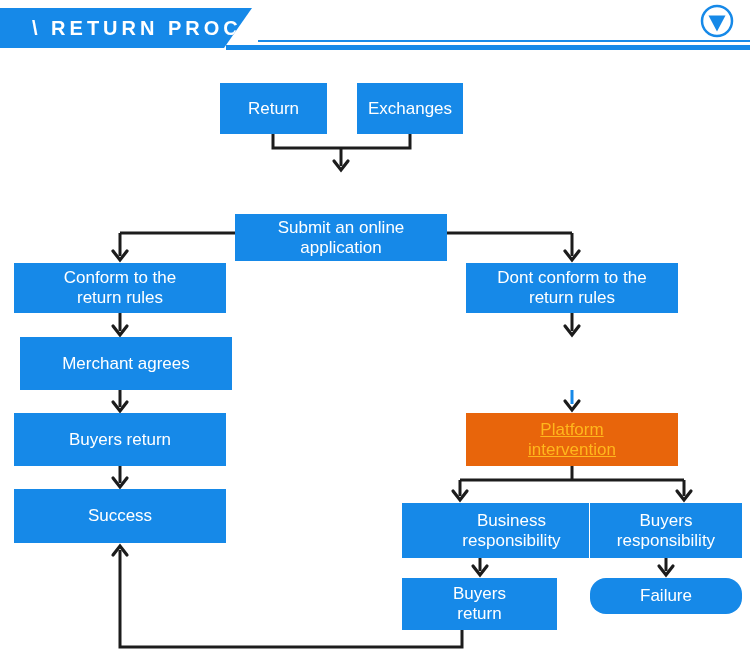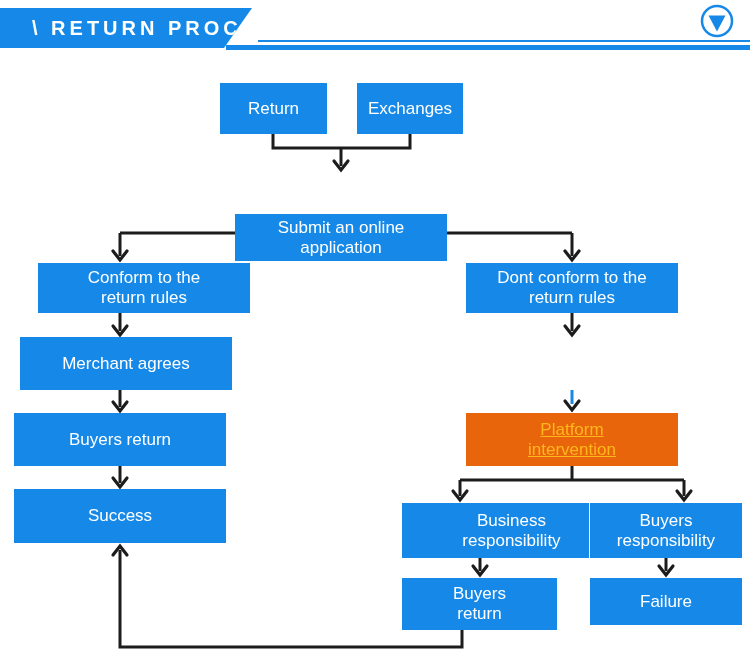--- a/index.html
+++ b/index.html
@@ -120,29 +120,29 @@
     <g>
       <path class="edge" d="M462 630 V647 H120 V550"></path>
       <polyline class="head" points="113,555 120,546 127,555"></polyline>
     </g>
   </svg>
 
   <div class="node" style="left:220px;top:83px;width:107px;height:51px;">Return</div>
   <div class="node" style="left:357px;top:83px;width:106px;height:51px;">Exchanges</div>
   <div class="node" style="left:235px;top:174px;width:212px;height:47px;margin-top:40px;">Submit an online
 application</div>
-  <div class="node" style="left:14px;top:263px;width:212px;height:50px;margin-left:24px;">Conform to the
+  <div class="node" style="left:14px;top:263px;width:212px;height:50px;">Conform to the
 return rules</div>
   <div class="node" style="left:20px;top:337px;width:212px;height:53px;">Merchant agrees</div>
   <div class="node" style="left:14px;top:413px;width:212px;height:53px;">Buyers return</div>
   <div class="node" style="left:14px;top:489px;width:212px;height:54px;">Success</div>
   <div class="node" style="left:466px;top:263px;width:212px;height:50px;">Dont conform to the
 return rules</div>
   <div class="node orange" style="left:466px;top:413px;width:212px;height:53px;text-decoration:underline;">Platform
 intervention</div>
   <div class="node" style="left:402px;top:503px;width:155px;height:55px;padding-left:32px;">Business
 responsibility</div>
   <div class="node" style="left:590px;top:503px;width:152px;height:55px;">Buyers
 responsibility</div>
   <div class="node" style="left:402px;top:578px;width:155px;height:52px;">Buyers
 return</div>
-  <div class="node" style="left:590px;top:578px;width:152px;height:47px;">Failure</div>
+  <div class="node" style="left:590px;top:578px;width:152px;height:36px;border-radius:16px;">Failure</div>
 </div>
 
 </body></html>

